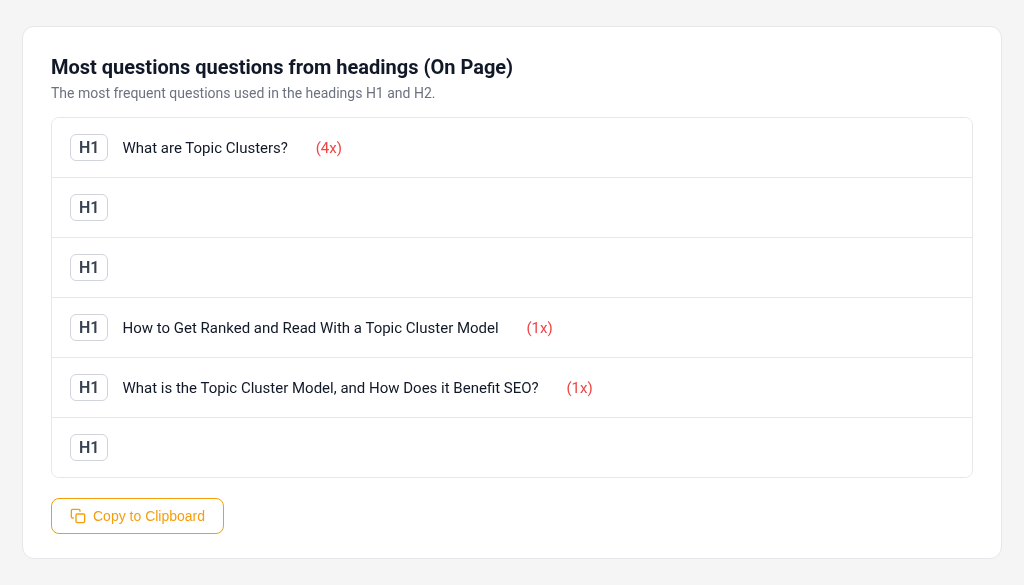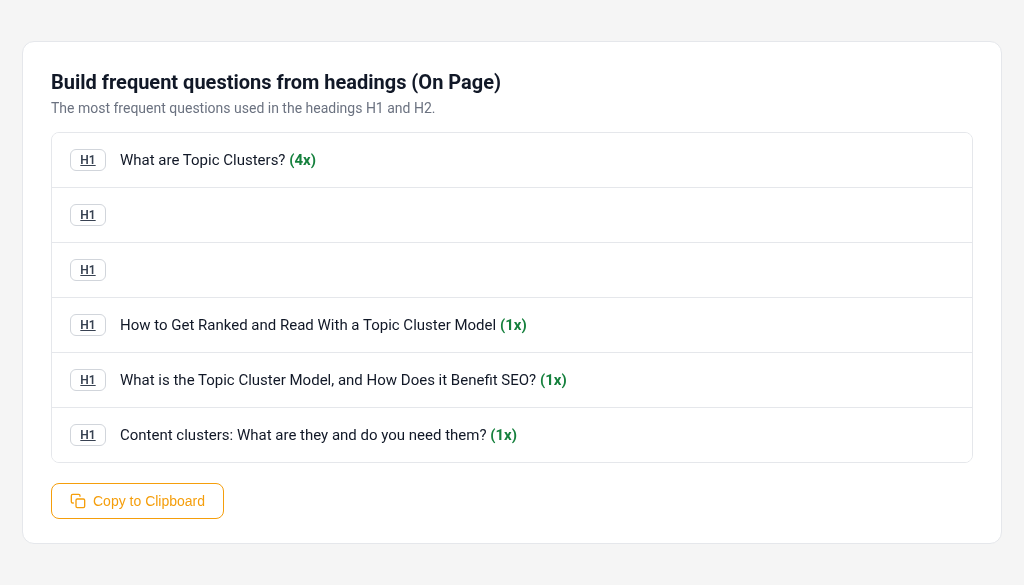--- a/index.html
+++ b/index.html
@@ -58,40 +58,40 @@
     .question-item:last-child {
       border-bottom: none;
     }
 
     .tag-badge {
       display: inline-flex;
       align-items: center;
       justify-content: center;
       border: 1px solid #d1d5db;
       border-radius: 6px;
-      font-size: 12px;
+      font-size: 16px;
       font-weight: 600;
       color: #374151;
       padding: 3px 8px;
       margin-right: 14px;
       min-width: 36px;
       flex-shrink: 0;
-      text-decoration: underline;
     }
 
     .question-text {
       font-size: 15px;
       color: #111827;
       font-weight: 400;
     }
 
     .question-count {
-      color: #15803d;
+      color: #ef4444;
       font-size: 15px;
-      font-weight: 700;
+      font-weight: 400;
+      margin-left: 24px;
     }
 
     .copy-button {
       display: inline-flex;
       align-items: flex-end;
       gap: 7px;
       border: 1.5px solid #f59e0b;
       border-radius: 8px;
       background: #ffffff;
       color: #f59e0b;
@@ -105,21 +105,21 @@
     .copy-icon {
       width: 16px;
       height: 16px;
       flex-shrink: 0;
     }
   </style>
 </head>
 <body>
 
 <div class="card">
-  <h2 class="card-title">Build frequent questions from headings (On Page)</h2>
+  <h2 class="card-title">Most questions questions from headings (On Page)</h2>
   <p class="card-subtitle">The most frequent questions used in the headings H1 and H2.</p>
 
   <div class="questions-list" id="questions-container">
 
   <div class="question-item">
         <span class="tag-badge">H1</span>
         <span class="question-text">What are Topic Clusters? <span class="question-count">(4x)</span></span>
       </div>
       <div class="question-item">
         <span class="tag-badge">H1</span>
@@ -130,21 +130,20 @@
       <div class="question-item">
         <span class="tag-badge">H1</span>
         <span class="question-text">How to Get Ranked and Read With a Topic Cluster Model <span class="question-count">(1x)</span></span>
       </div>
       <div class="question-item">
         <span class="tag-badge">H1</span>
         <span class="question-text">What is the Topic Cluster Model, and How Does it Benefit SEO? <span class="question-count">(1x)</span></span>
       </div>
       <div class="question-item">
         <span class="tag-badge">H1</span>
-        <span class="question-text">Content clusters: What are they and do you need them? <span class="question-count">(1x)</span></span>
       </div>
     </div>
 
   <button class="copy-button">
     <svg class="copy-icon" viewBox="0 0 24 24" fill="none" stroke="#f59e0b" stroke-width="2" stroke-linecap="round" stroke-linejoin="round">
       <rect x="9" y="9" width="13" height="13" rx="2" ry="2"></rect>
       <path d="M5 15H4a2 2 0 0 1-2-2V4a2 2 0 0 1 2-2h9a2 2 0 0 1 2 2v1"></path>
     </svg>
     <span>Copy to Clipboard</span>
   </button>

